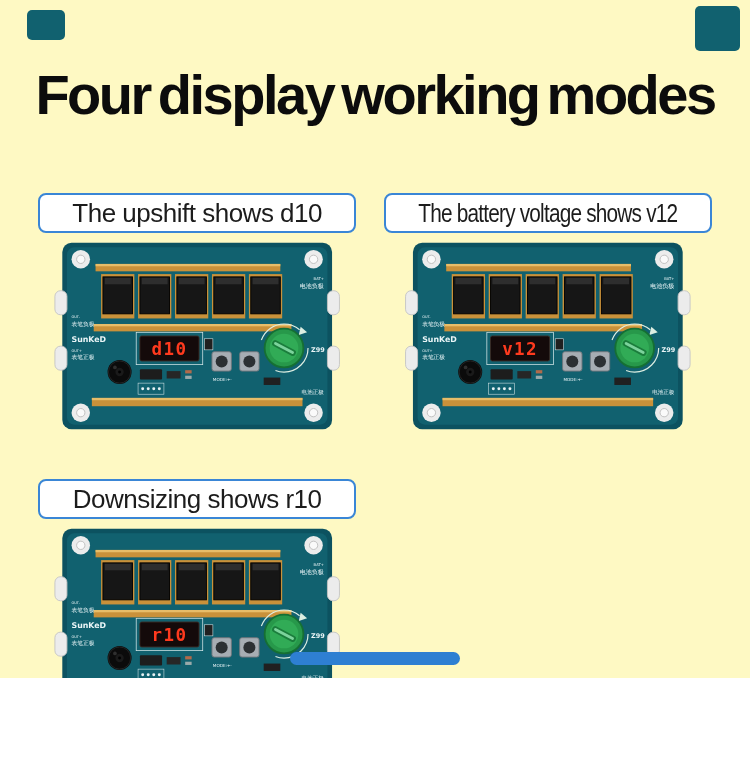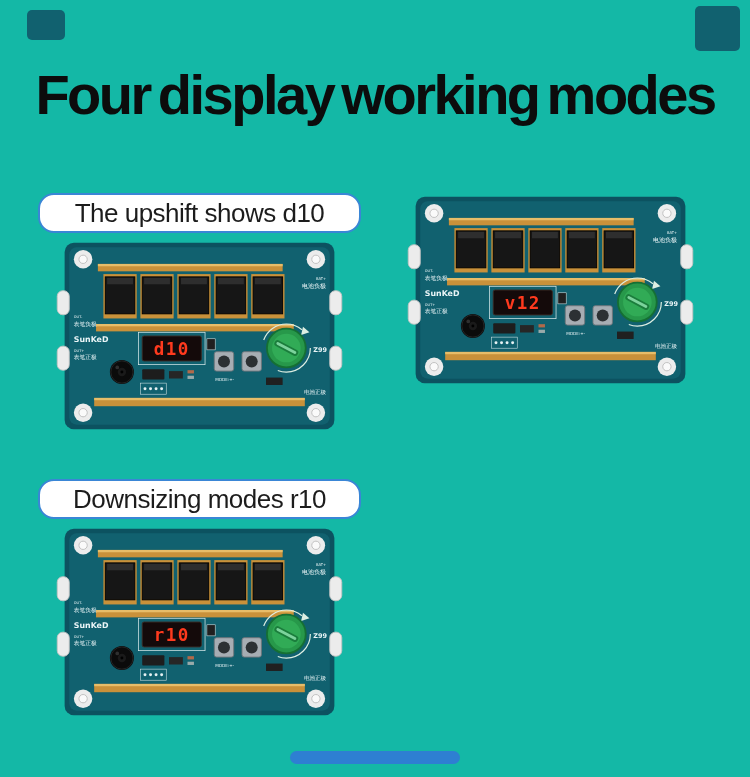--- a/index.html
+++ b/index.html
@@ -1,35 +1,35 @@
 <!DOCTYPE html>
 <html><head>
 <meta charset="utf-8">
 <style>
   html,body{margin:0;padding:0;background:#fff;}
   .page{
-    width:750px;height:777px;position:relative;margin:0 auto;overflow:hidden;
-    background:#14b8a6;font-family:"Liberation Sans",sans-serif;
+    width:750px;height:678px;position:relative;margin:0 auto;overflow:hidden;
+    background:#fef9c3;font-family:"Liberation Sans",sans-serif;
   }
   .chip{position:absolute;background:#11616f;border-radius:5px;}
   .chip-left{left:27px;top:10px;width:38px;height:30px;}
   .chip-right{right:10px;top:6px;width:45px;height:45px;}
   .title{
     margin:0;padding-top:62px;text-align:center;
     font-size:56px;font-weight:bold;letter-spacing:-2.5px;word-spacing:-5px;
     color:#0c0c0c;
   }
   .panels{
     display:grid;grid-template-columns:1fr 1fr;
     column-gap:28px;row-gap:46px;
     padding:0 38px;margin-top:66px;
   }
   .panel{display:flex;flex-direction:column;}
   .panel-label{
-    border:2.5px solid #3a86d6;border-radius:16px;background:#fff;
+    border:2.5px solid #3a86d6;border-radius:8px;background:#fff;
     height:36px;display:flex;align-items:center;justify-content:center;
     font-size:26px;color:#1c1c1c;letter-spacing:-0.5px;white-space:nowrap;
     margin-bottom:6px;
   }
   .panel-label .condensed{display:inline-block;transform:scaleX(0.8);letter-spacing:-1px;}
   svg.pcb{width:100%;height:194px;display:block;}
   .seg{
     font-family:"DejaVu Sans Mono",monospace;font-weight:bold;
     font-size:19px;fill:#ff3a1e;letter-spacing:1.5px;
   }
@@ -56,29 +56,32 @@
       <div class="panel-label">
         <span>The upshift shows d10</span>
       </div>
       <svg class="pcb" viewBox="0 0 320 210" role="img">
         <use href="#pcb"></use>
         <text x="130" y="126" class="seg" text-anchor="middle">d10</text>
       </svg>
     </section>
 
     <section class="panel">
+      <div class="panel-label">
+        <span class="condensed">The battery voltage shows v12</span>
+      </div>
       <svg class="pcb" viewBox="0 0 320 210" role="img">
         <use href="#pcb"></use>
         <text x="130" y="126" class="seg" text-anchor="middle">v12</text>
       </svg>
     </section>
 
     <section class="panel">
       <div class="panel-label">
-        <span>Downsizing modes r10</span>
+        <span>Downsizing shows r10</span>
       </div>
       <svg class="pcb" viewBox="0 0 320 210" role="img">
         <use href="#pcb"></use>
         <text x="130" y="126" class="seg" text-anchor="middle">r10</text>
       </svg>
     </section>
 
 
   </div>
 

